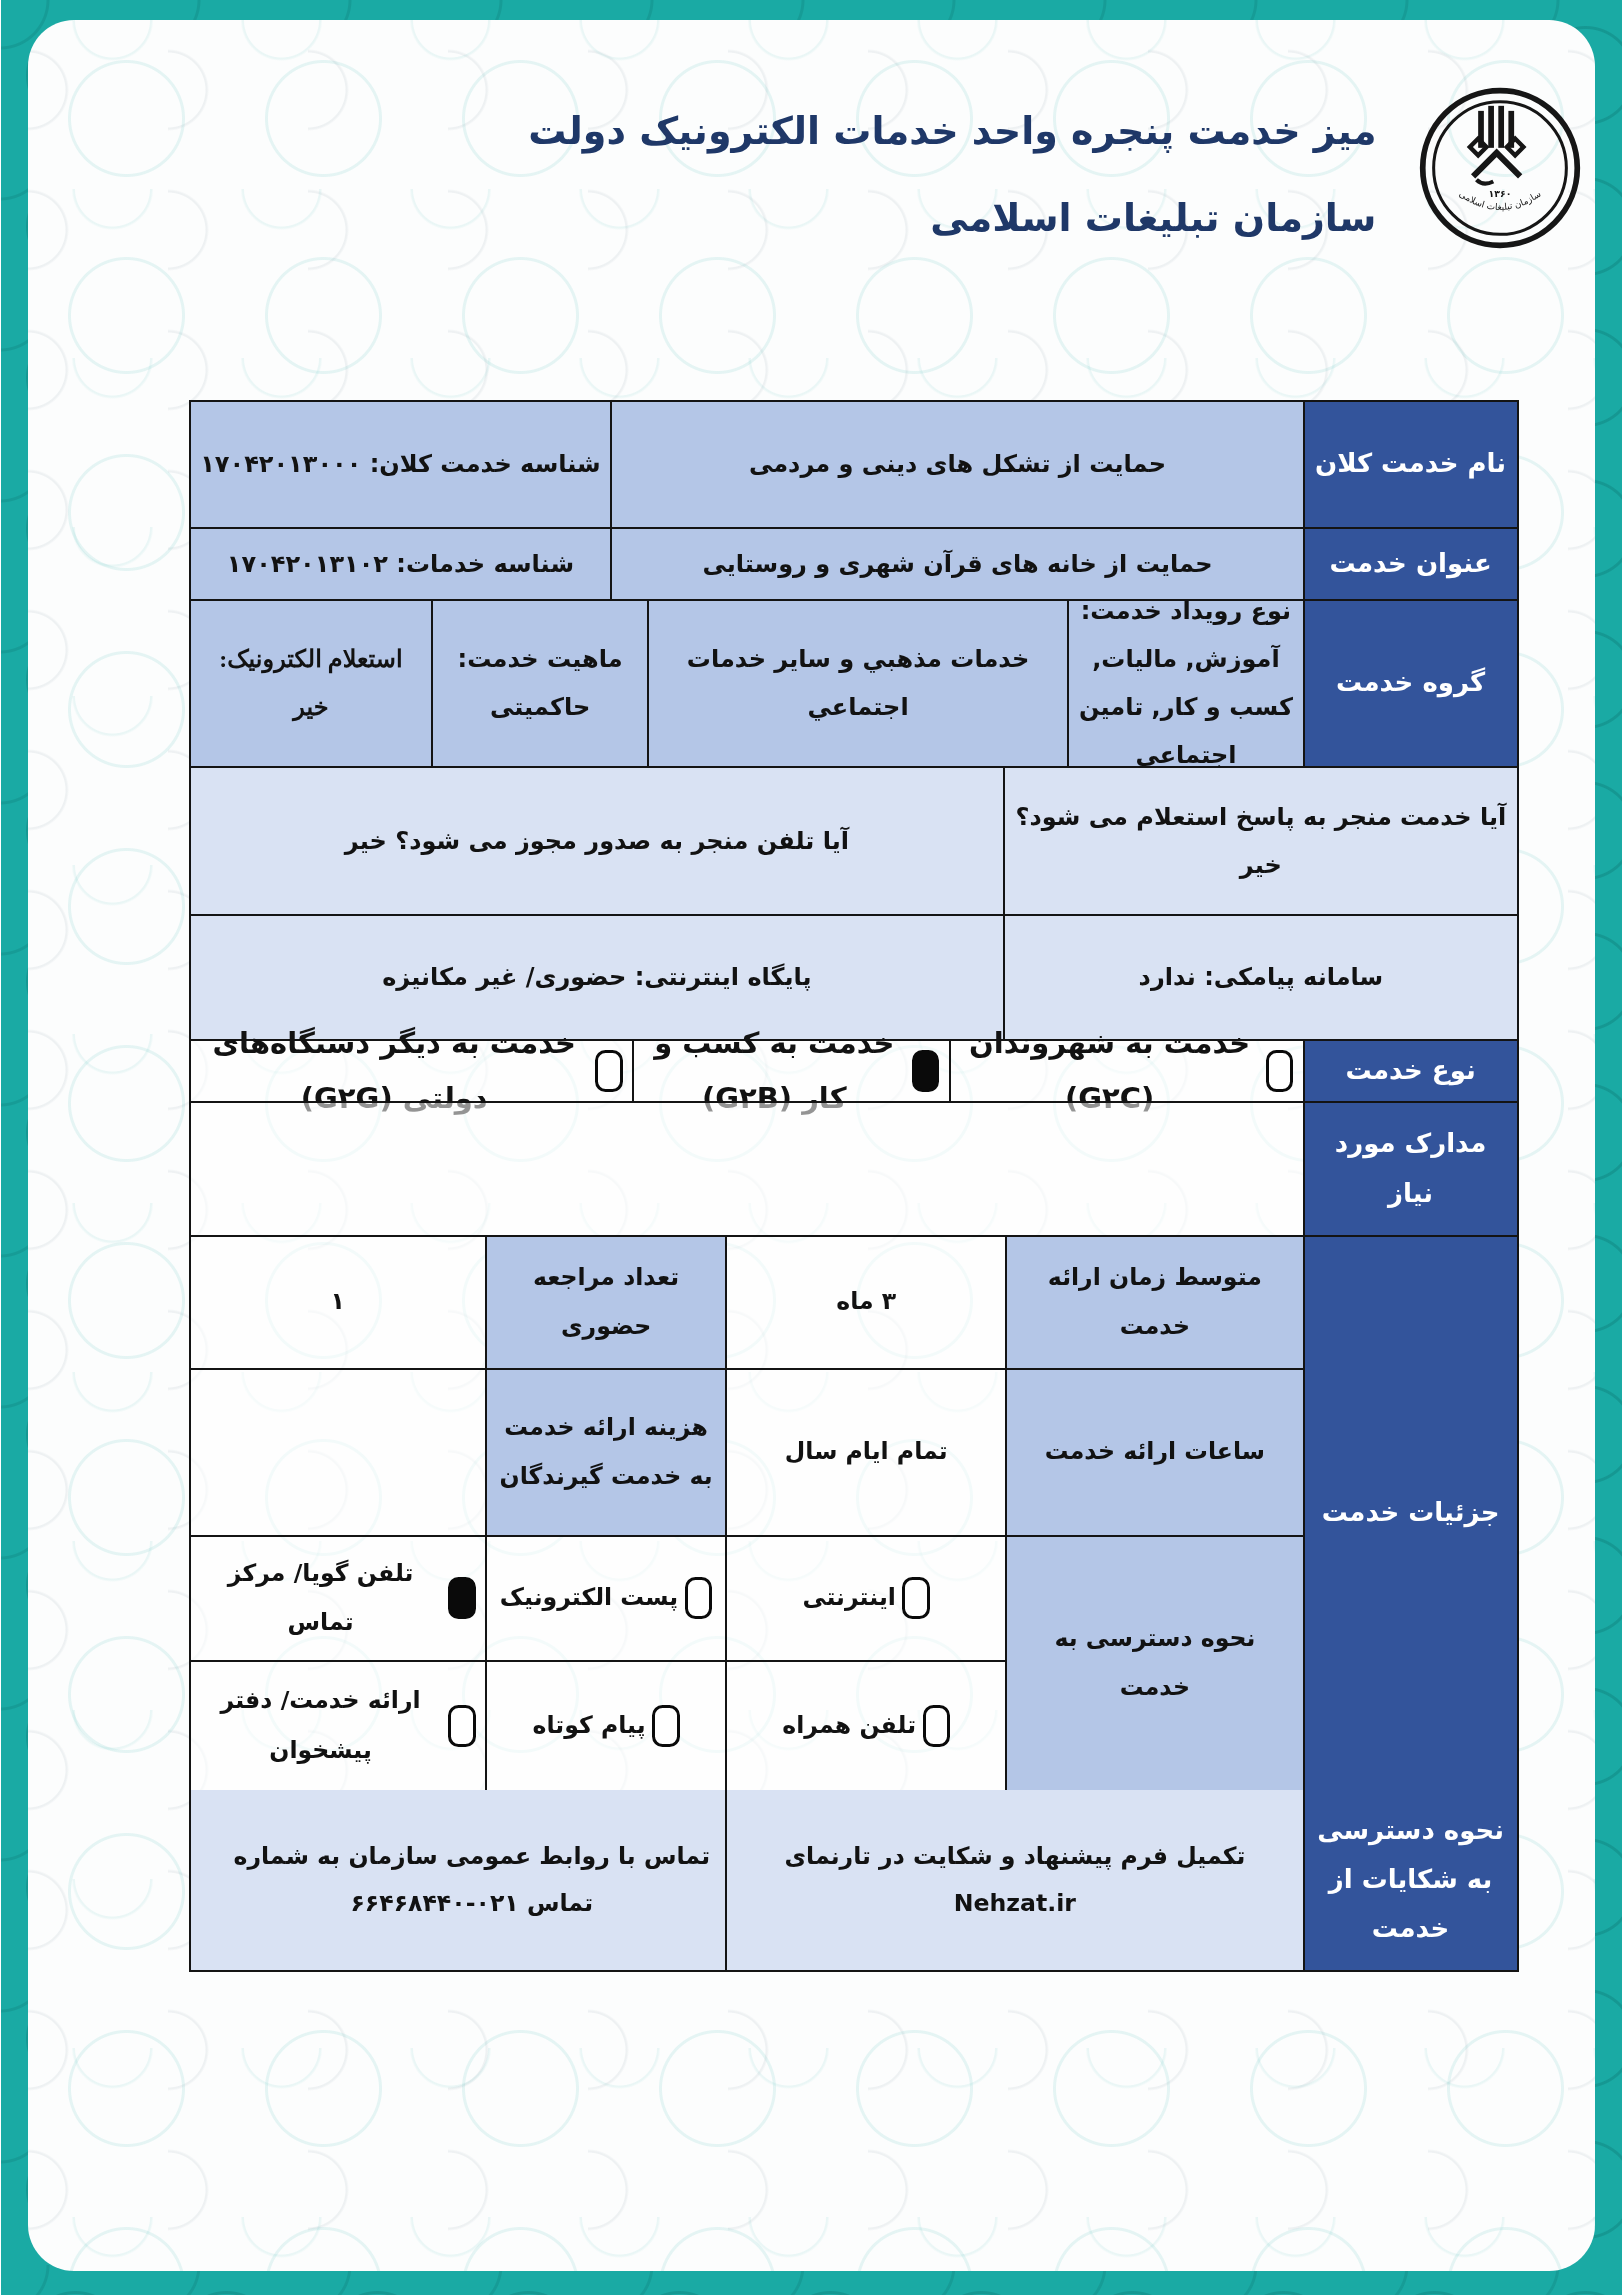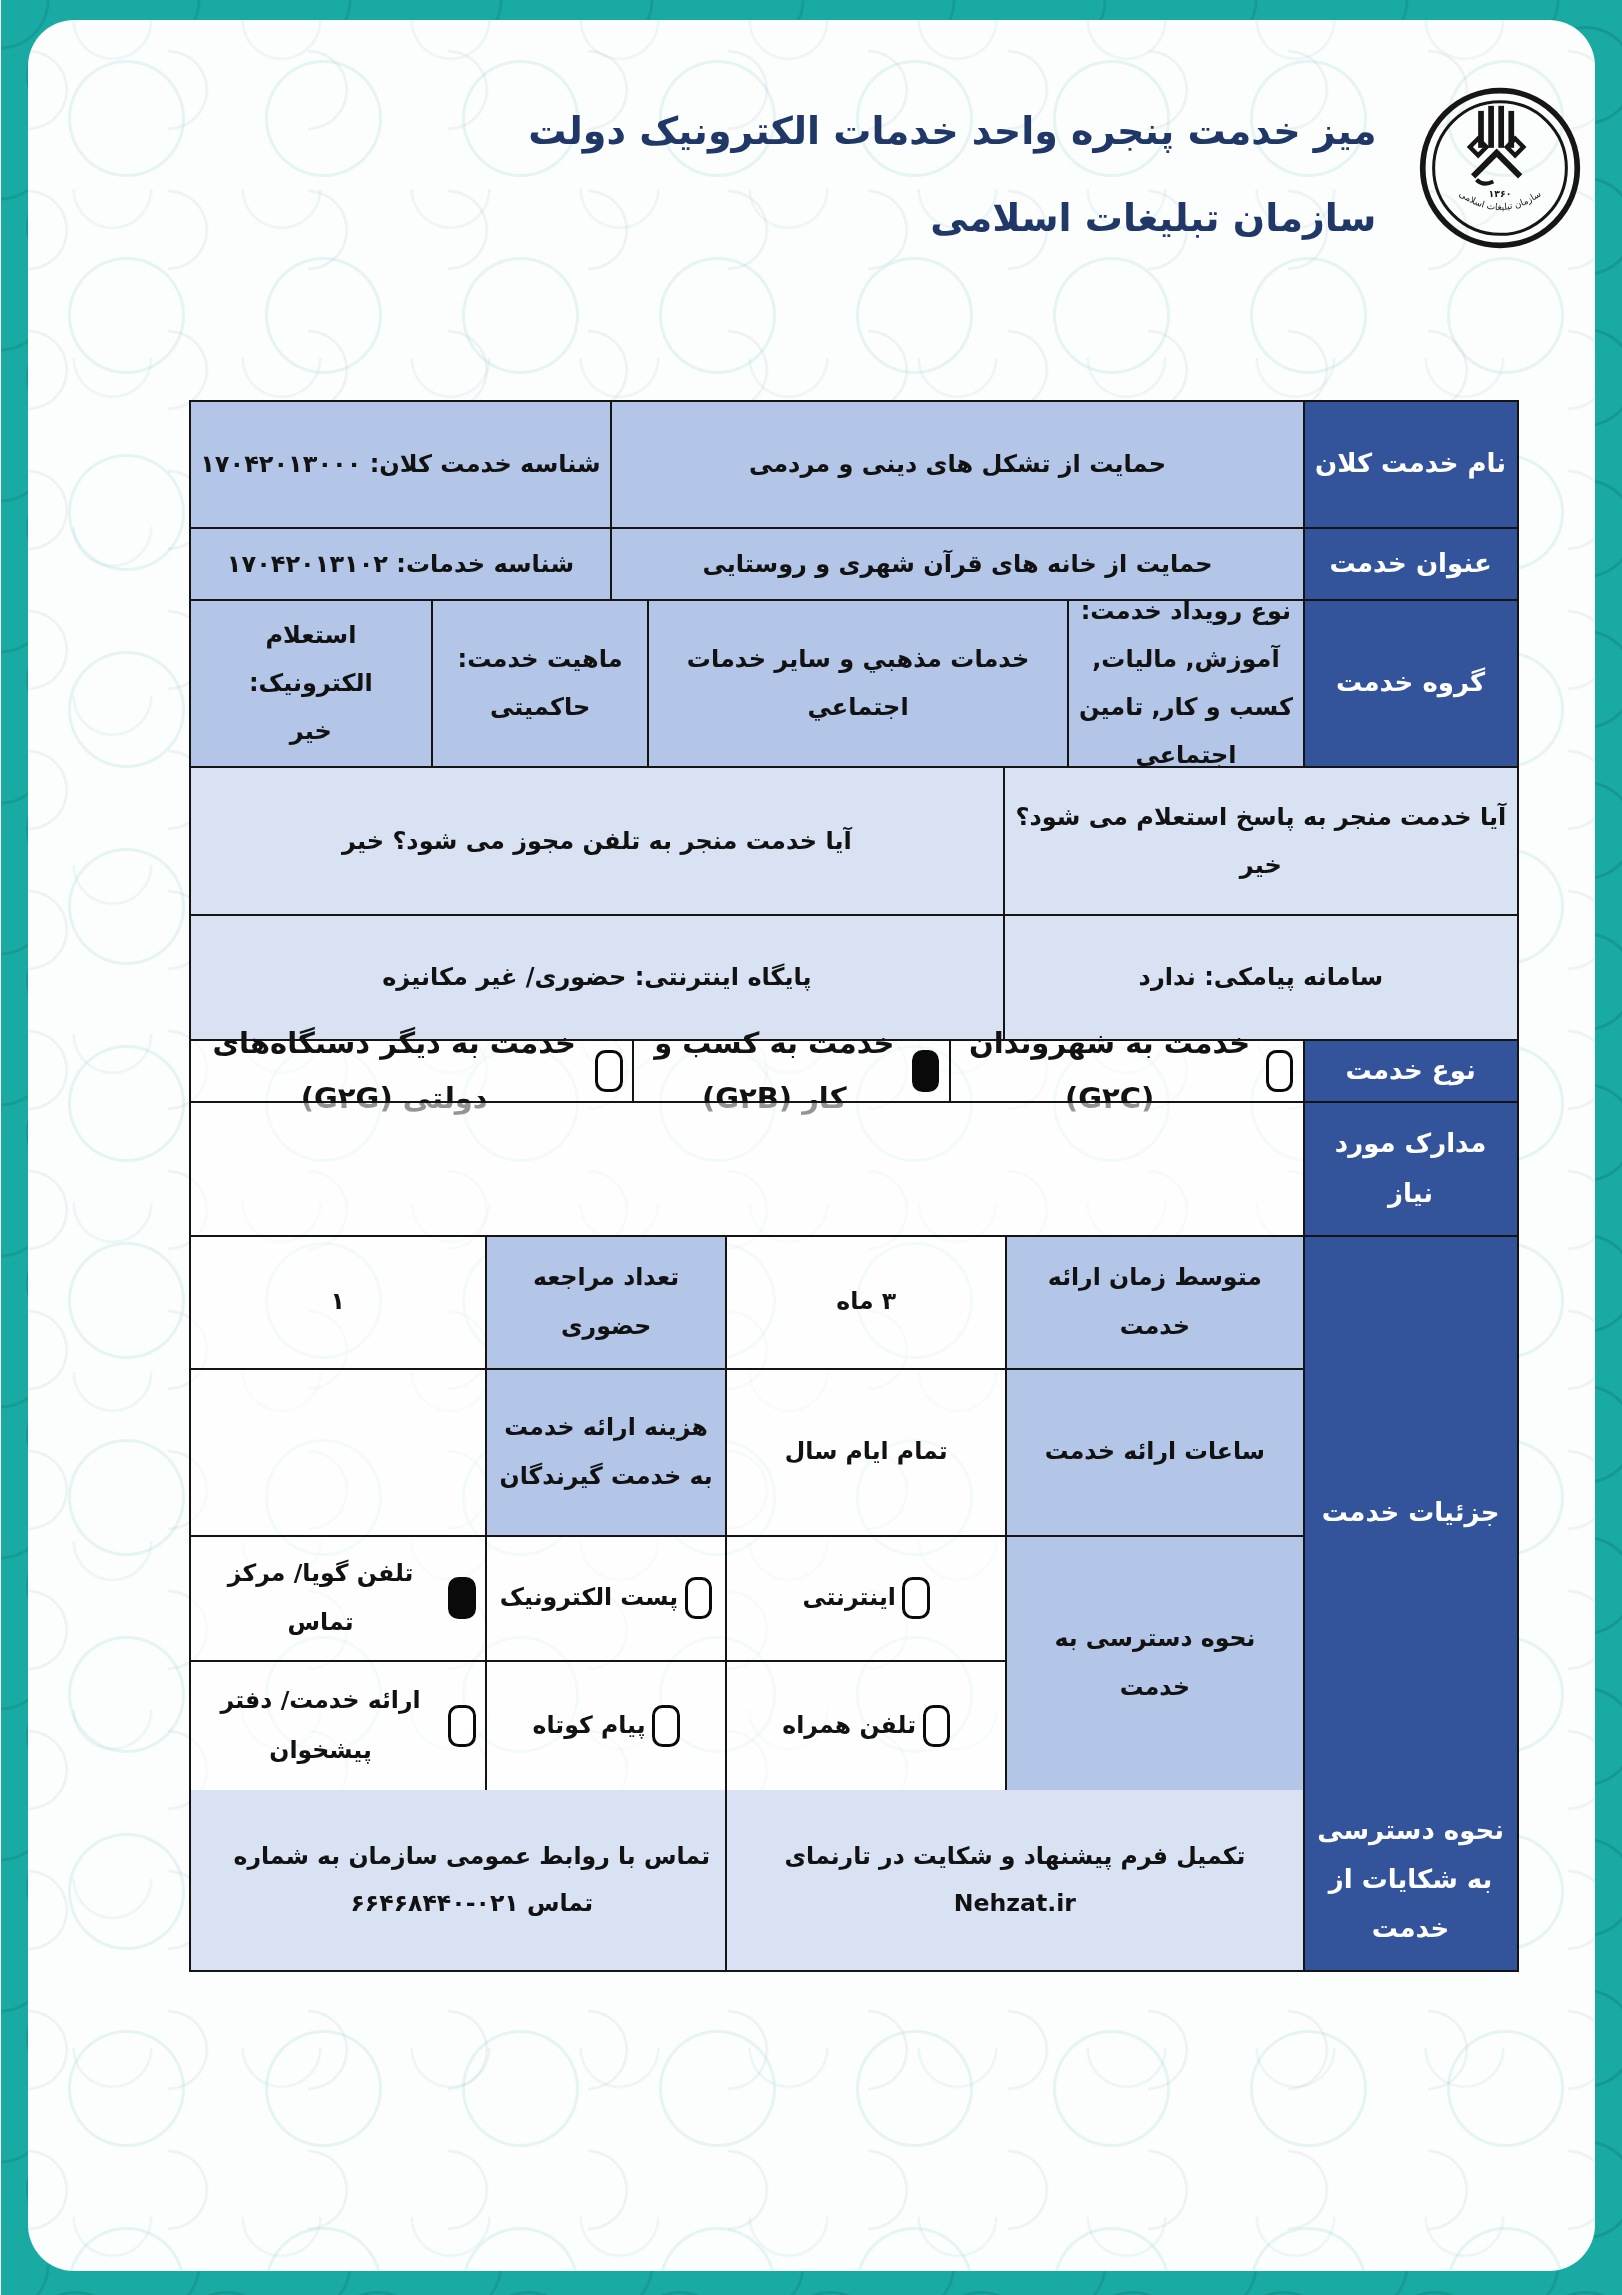--- a/index.html
+++ b/index.html
@@ -50,21 +50,21 @@
   .pale { background:#d9e2f3; }
   .wht  { background:rgba(255,255,255,0.55); }
 
   .w-hd  { width:16.13%; flex:none; }
   .r1 { height:125px; } .r2 { height:72px; } .r3 { height:167px; }
   .r4 { height:148px; } .r5 { height:125px; } .r6 { height:62px; }
   .r7 { height:134px; } .rz { height:180px; }
 
   .w-name { width:52.21%; flex:none; } .w-id { width:31.66%; flex:none; }
   .w-g1 { width:31.70%; flex:none; } .w-g2 { width:17.75%; flex:none; }
-  .w-g3 { width:16.27%; flex:none; } .w-g4 { width:18.15%; flex:none; }
+  .w-g3 { width:16.27%; flex:none; } .w-g4 { width:18.15%; flex:none;font-family:Liberation Serif, serif; }
   .w-qr { width:38.71%; flex:none; } .w-ql { width:61.29%; flex:none; }
   .w-t1 { width:26.70%; flex:none; } .w-t2 { width:23.87%; flex:none; } .w-t3 { width:33.30%; flex:none; }
   .w-doc { width:83.87%; flex:none; }
   .w-cw { width:43.55%; flex:none; } .w-cp { width:40.32%; flex:none;padding-left:37px; }
 
   .stack { display:block; }
   .stack span { display:block; }
 
   
   .opt { gap:6.6px; font-size:29px; line-height:1.9; }
@@ -151,21 +151,21 @@
         <div class="cell blue w-g4">
           <span class="stack">
             <span>استعلام الکترونیک:</span>
             <span>خیر</span>
           </span>
         </div>
       </div>
 
       <div class="row r4">
         <div class="cell pale w-qr">آیا خدمت منجر به پاسخ استعلام می شود؟ خیر</div>
-        <div class="cell pale w-ql">آیا خدمت منجر به تلفن مجوز می شود؟ خیر</div>
+        <div class="cell pale w-ql">آیا تلفن منجر به صدور مجوز می شود؟ خیر</div>
       </div>
 
       <div class="row r5">
         <div class="cell pale w-qr">سامانه پیامکی: ندارد</div>
         <div class="cell pale w-ql">پایگاه اینترنتی: حضوری/ غیر مکانیزه</div>
       </div>
 
       <div class="row r6">
         <div class="cell hd w-hd">نوع خدمت</div>
         <div class="cell wht opt w-t1">

